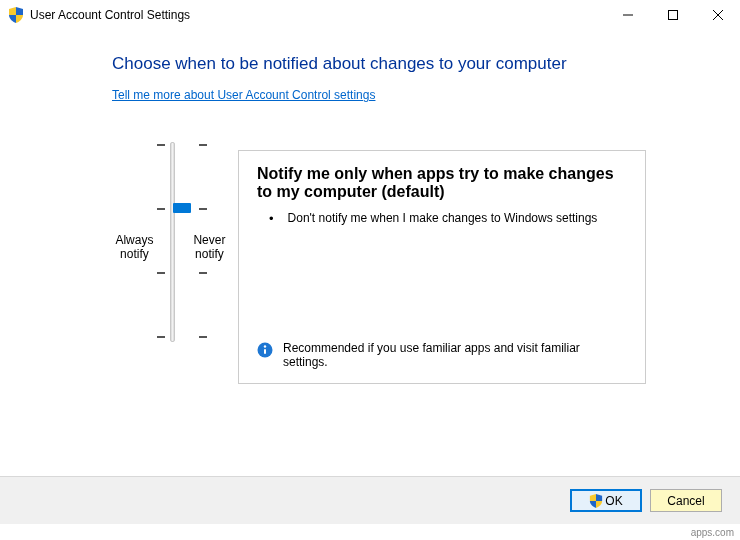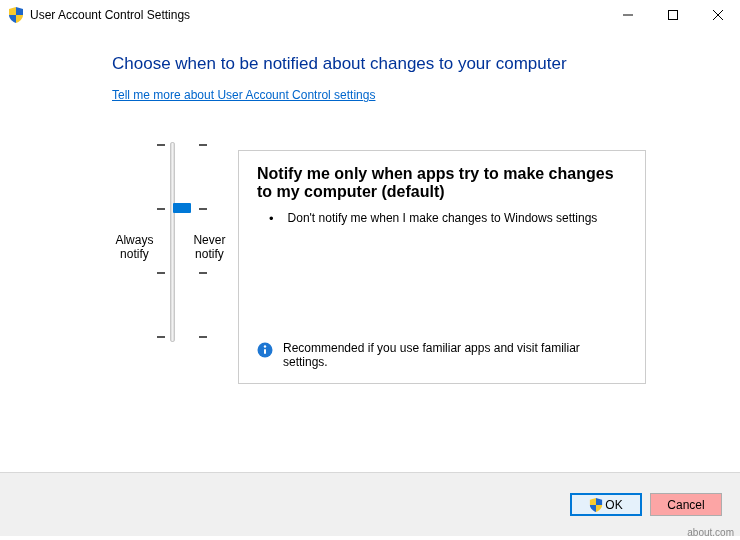--- a/index.html
+++ b/index.html
@@ -138,36 +138,36 @@
       margin-top: 8px;
     }
     .info-icon {
       width: 16px; height: 16px;
       margin-right: 10px;
       margin-top: 1px;
       flex-shrink: 0;
     }
     .footer {
       position: absolute;
-      bottom: 4px;
+      bottom: 16px;
       left: 0; right: 0;
       border-top: 1px solid #d8d8d8;
       background: #f0f0f0;
-      height: 64px;
+      height: 48px;
       display: flex;
       align-items: center;
       justify-content: flex-end;
       padding-right: 18px;
       gap: 8px;
     }
     .btn {
       min-width: 72px;
       height: 23px;
       font-size: 12px;
-      background: #fca5a5;
+      background: #fef9c3;
       border: 1px solid #adadad;
       display: inline-flex;
       align-items: center;
       justify-content: center;
       padding: 0 8px;
     }
     .btn.primary {
       border: 2px solid #0078d7;
       background: #e5f1fb;
     }
@@ -270,13 +270,13 @@
       <path d="M8 8 L15 8 C15 12 11 15 8 16 Z" fill="#f7c92f"></path>
       <path d="M8 8 L1 8 C1 12 5 15 8 16 Z" fill="#1e66c9"></path>
     </svg>
     <span>OK</span>
   </button>
   <button class="btn">
     <span>Cancel</span>
   </button>
 </div>
 
-<div class="watermark">about.com</div>
+<div class="watermark">apps.com</div>
 
 </body></html>

